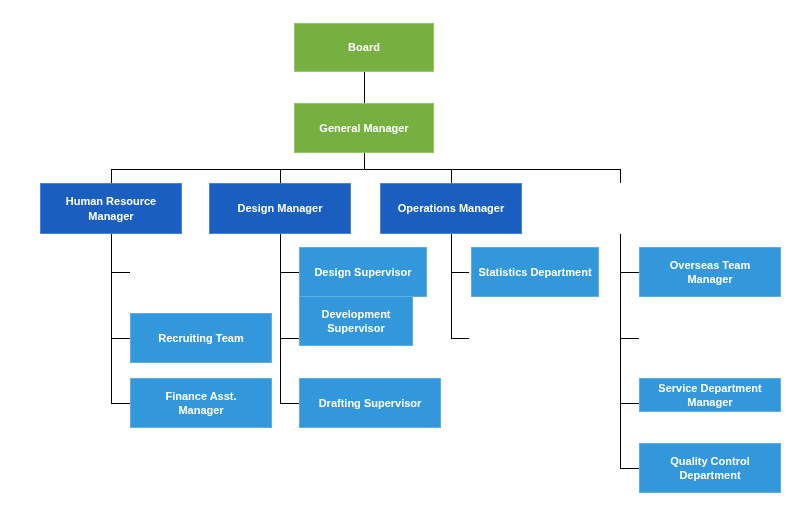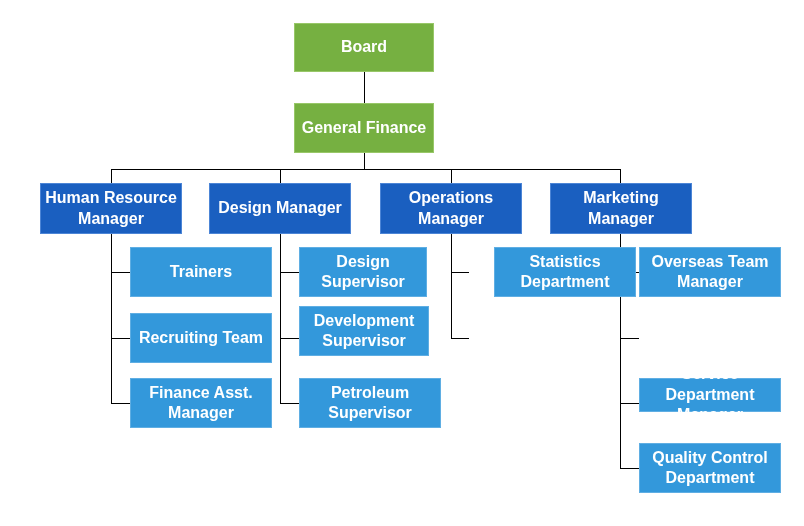--- a/index.html
+++ b/index.html
@@ -2,43 +2,43 @@
 <html><head>
 <meta charset="utf-8">
 <style>
   html,body{margin:0;padding:0;background:#ffffff;}
   .canvas{
     position:relative;width:804px;height:526px;background:#ffffff;overflow:hidden;
     font-family:"Liberation Sans",sans-serif;
   }
   .node{
     position:absolute;display:flex;align-items:center;justify-content:center;
-    text-align:center;color:#ffffff;font-size:16px;font-weight:bold;line-height:1.28;
+    text-align:center;color:#ffffff;font-size:11px;font-weight:bold;line-height:1.28;
     white-space:pre-line;box-sizing:border-box;padding:2px;
   }
   .lvl1{background:#76B041;border:1px solid #98C768;}
   .lvl2{background:#1A5FC0;border:1px solid #4C85D6;}
   .lvl3{background:#3398DB;border:1px solid #5FAEE3;}
   .ch,.cv{position:absolute;background:#000000;}
   .ch{height:1px;}
   .cv{width:1px;}
 
   #n-board{left:294px;top:23px;width:140px;height:49px}
   #n-gm{left:294px;top:103px;width:140px;height:50px}
   #n-hr{left:40px;top:183px;width:142px;height:51px}
   #n-design{left:209px;top:183px;width:142px;height:51px}
   #n-ops{left:380px;top:183px;width:142px;height:51px}
   #n-mkt{left:550px;top:183px;width:142px;height:51px}
   #n-trainers{left:130px;top:247px;width:142px;height:50px}
   #n-recruiting{left:130px;top:313px;width:142px;height:50px}
   #n-finance{left:130px;top:378px;width:142px;height:50px}
   #n-designsup{left:299px;top:247px;width:128px;height:50px}
-  #n-devsup{left:299px;top:306px;width:130px;height:50px}
+  #n-devsup{left:299px;top:296px;width:114px;height:50px}
   #n-draftsup{left:299px;top:378px;width:142px;height:50px}
-  #n-stats{left:494px;top:247px;width:142px;height:50px}
+  #n-stats{left:471px;top:247px;width:128px;height:50px}
   #n-logistics{left:469px;top:313px;width:142px;height:50px}
   #n-overseas{left:639px;top:247px;width:142px;height:50px}
   #n-petroleum{left:639px;top:313px;width:142px;height:50px}
   #n-service{left:639px;top:378px;width:142px;height:34px}
   #n-quality{left:639px;top:443px;width:142px;height:50px}
 </style>
 </head>
 <body>
 
 <div class="canvas">
@@ -65,37 +65,35 @@
   <div class="ch" style="left:451px;top:272px;width:18px;"></div>
   <div class="ch" style="left:451px;top:338px;width:18px;"></div>
 
   <div class="cv" style="left:620px;top:234px;height:234px;"></div>
   <div class="ch" style="left:620px;top:272px;width:19px;"></div>
   <div class="ch" style="left:620px;top:338px;width:19px;"></div>
   <div class="ch" style="left:620px;top:403px;width:19px;"></div>
   <div class="ch" style="left:620px;top:468px;width:19px;"></div>
 
   <div class="node lvl1" id="n-board">Board</div>
-  <div class="node lvl1" id="n-gm">General Finance</div>
+  <div class="node lvl1" id="n-gm">General Manager</div>
 
   <div class="node lvl2" id="n-hr">Human Resource
 Manager</div>
   <div class="node lvl2" id="n-design">Design Manager</div>
   <div class="node lvl2" id="n-ops">Operations Manager</div>
-  <div class="node lvl2" id="n-mkt">Marketing Manager</div>
 
-  <div class="node lvl3" id="n-trainers">Trainers</div>
   <div class="node lvl3" id="n-recruiting">Recruiting Team</div>
   <div class="node lvl3" id="n-finance">Finance Asst.
 Manager</div>
 
   <div class="node lvl3" id="n-designsup">Design Supervisor</div>
   <div class="node lvl3" id="n-devsup">Development
 Supervisor</div>
-  <div class="node lvl3" id="n-draftsup">Petroleum Supervisor</div>
+  <div class="node lvl3" id="n-draftsup">Drafting Supervisor</div>
 
   <div class="node lvl3" id="n-stats">Statistics Department</div>
 
   <div class="node lvl3" id="n-overseas">Overseas Team
 Manager</div>
   <div class="node lvl3" id="n-service">Service Department
 Manager</div>
   <div class="node lvl3" id="n-quality">Quality Control
 Department</div>
 

